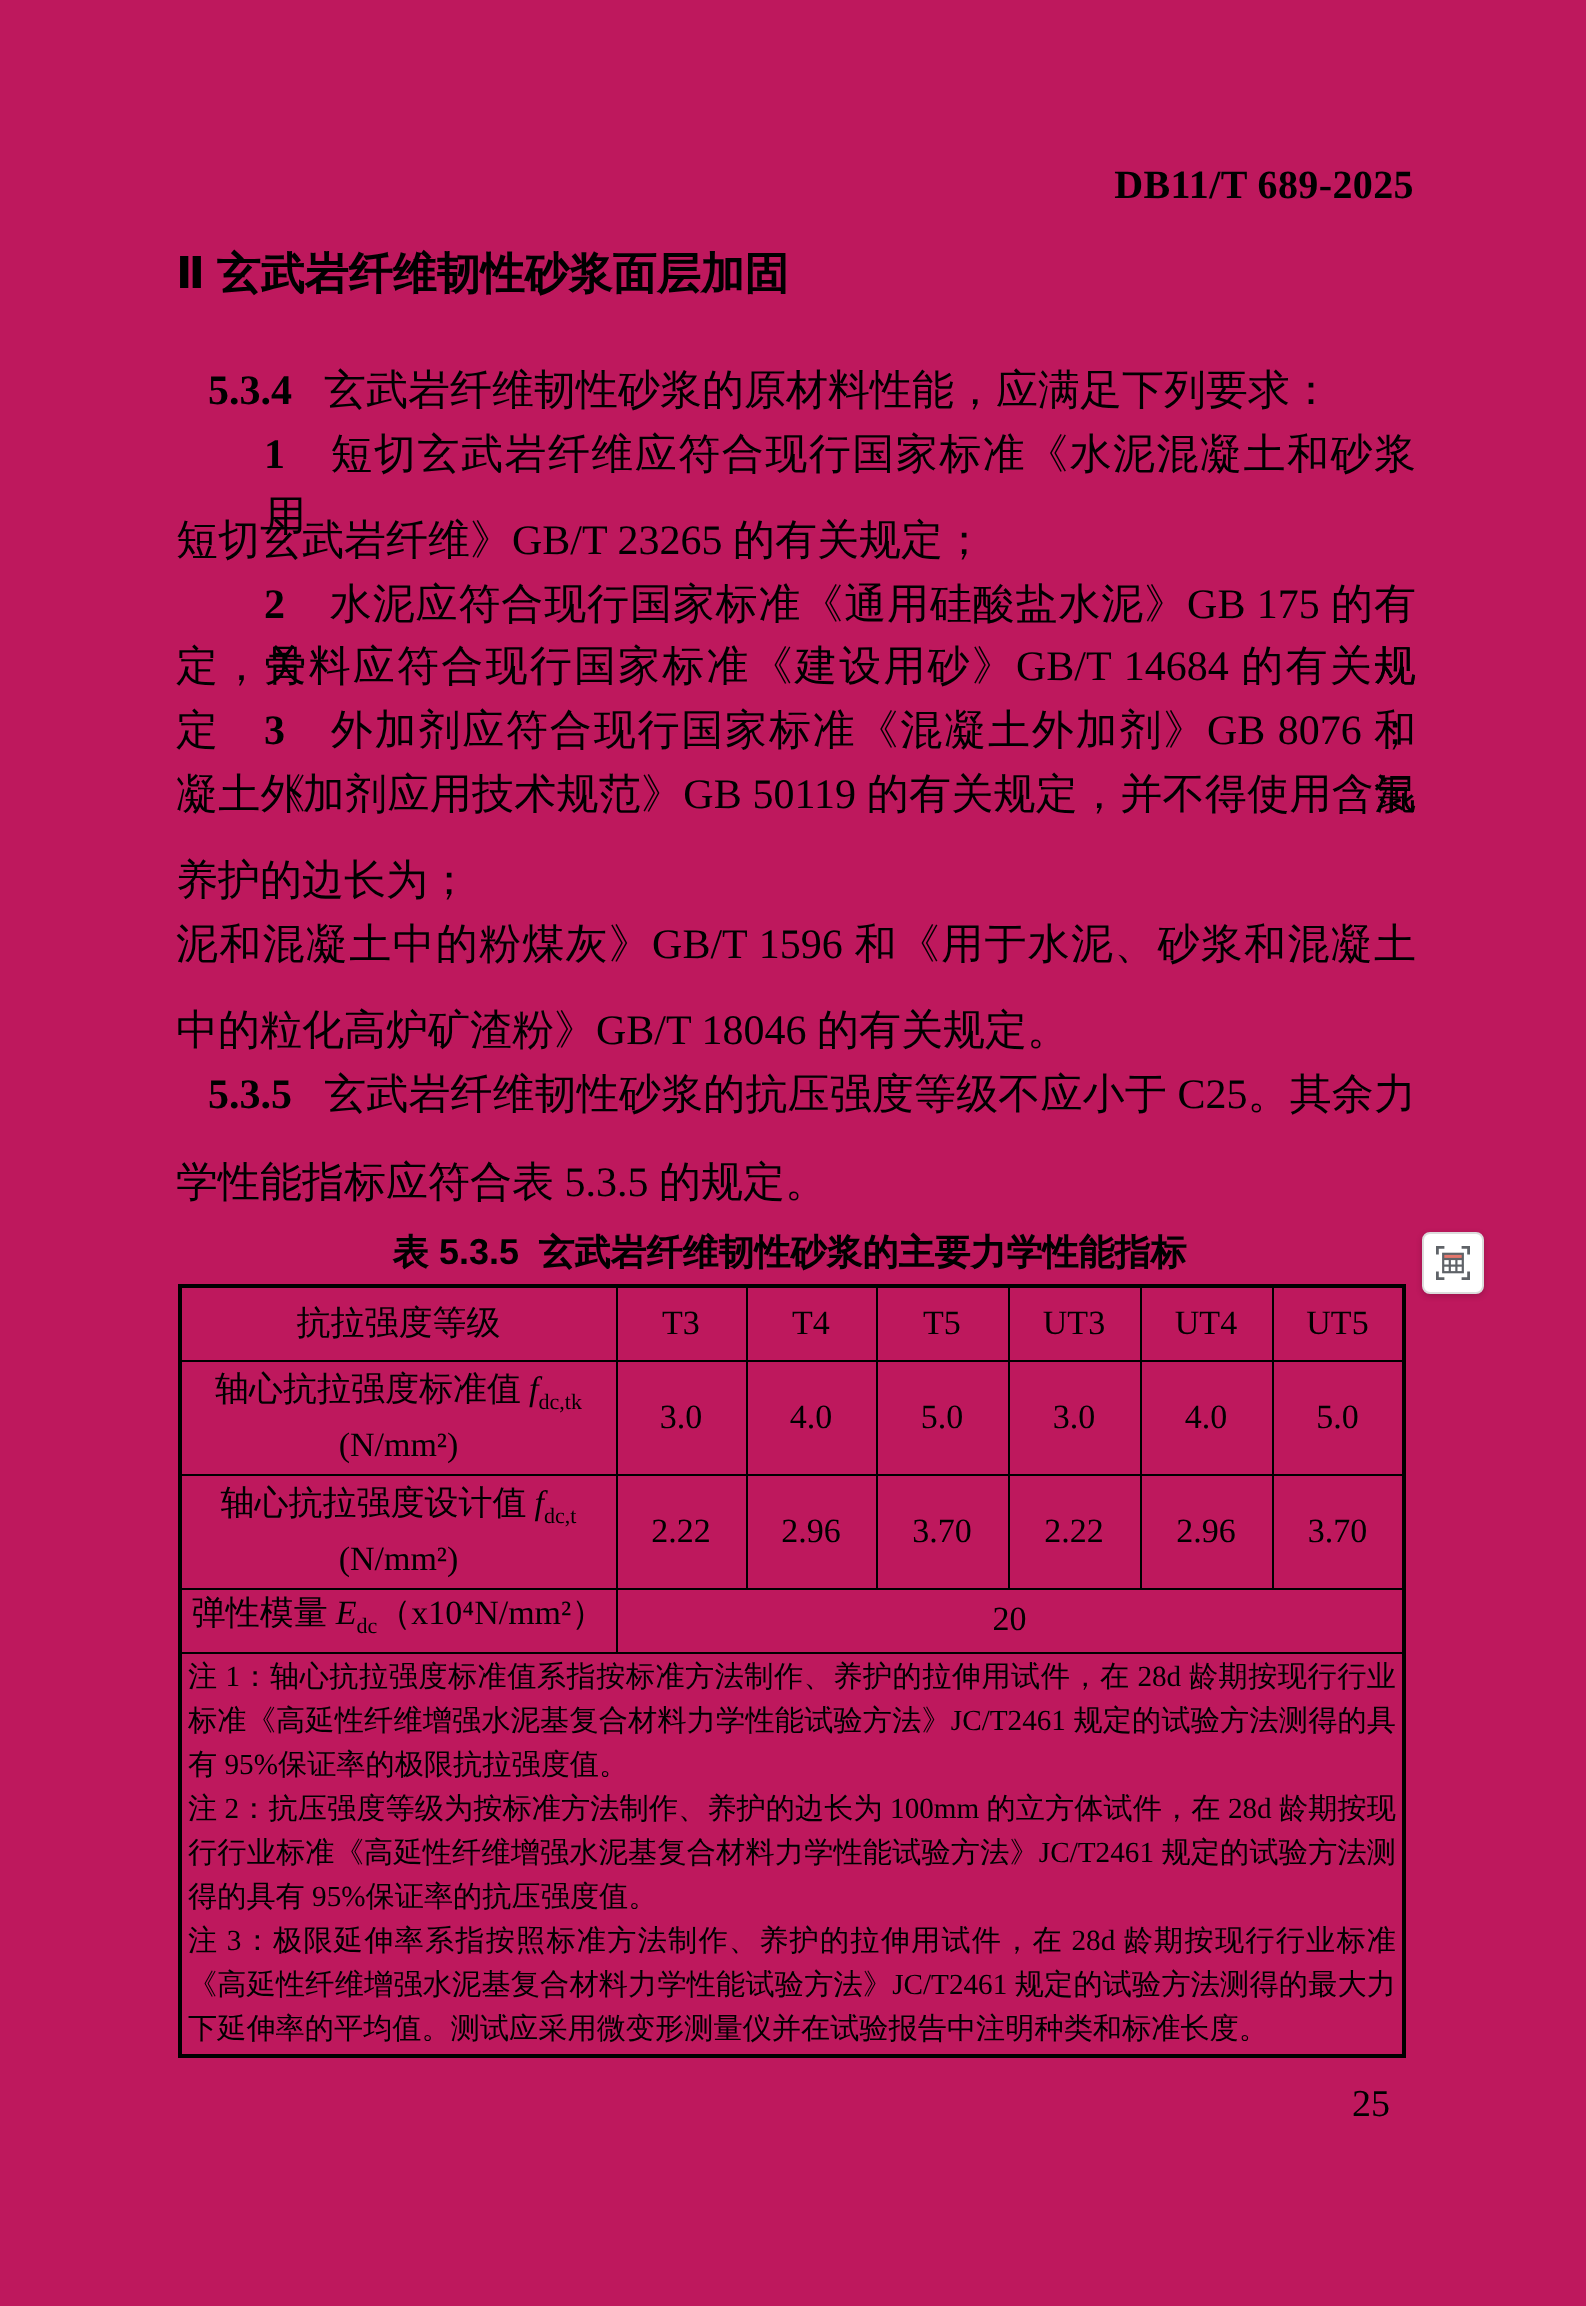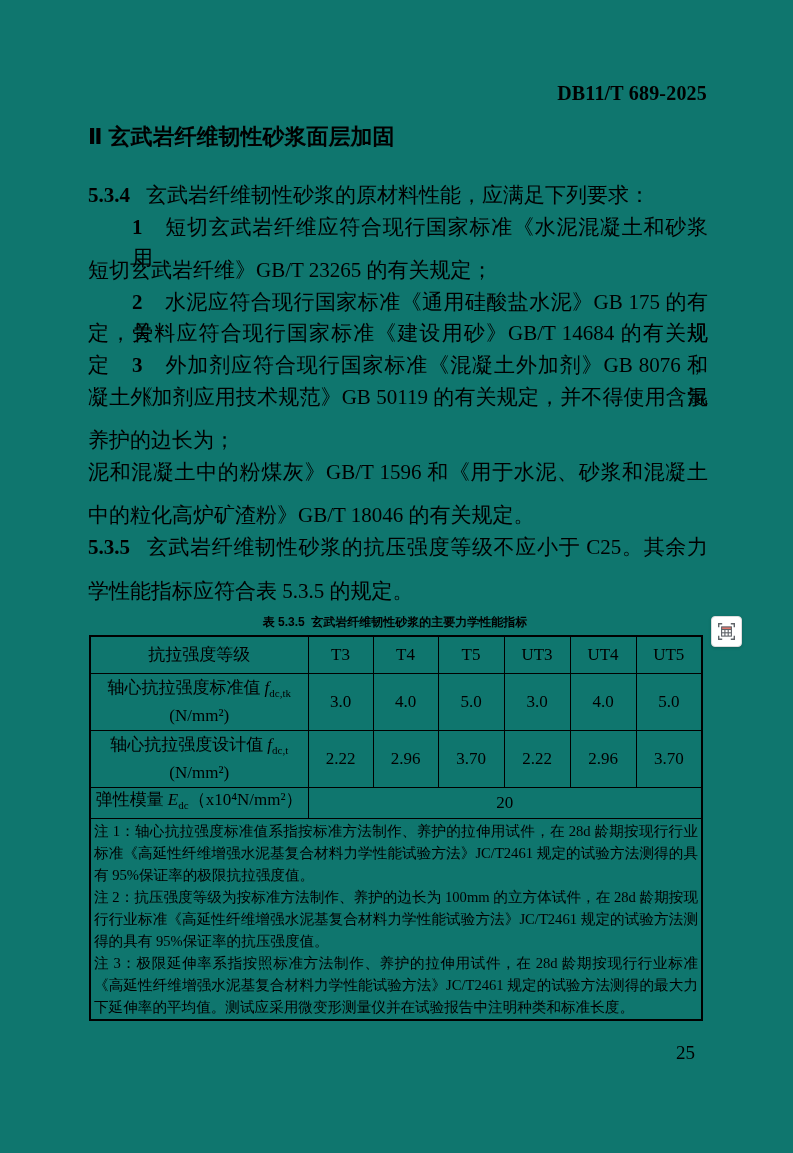--- a/index.html
+++ b/index.html
@@ -1,19 +1,19 @@
 <!DOCTYPE html>
 <html><head>
 <meta charset="utf-8">
 <style>
   html,body { margin:0; padding:0; background:#ffffff; }
   .page {
     position: relative;
     width: 793px; height: 1153px;
-    background: #0f766e;
+    background: #be185d;
     font-family: "Liberation Serif", "DejaVu Serif", serif;
     color: #000;
     overflow: hidden;
   }
   .doc-code {
     position: absolute; top: 82px; right: 86px;
     font-size: 20px; font-weight: bold;
     letter-spacing: 0.2px;
   }
   .sec-title {
@@ -25,27 +25,27 @@
   .content {
     position: absolute; left: 88px; top: 180px; width: 620px;
   }
   .tl {
     font-size: 21px; line-height: 31.6px; height: 31.6px;
     text-align: justify; white-space: nowrap;
   }
   .tl.wrapok { white-space: normal; margin-top: 12px; }
   .tl.fill { text-align-last: justify; white-space: normal; }
   .tl.indent { padding-left: 44px; }
-  .clause-num { font-weight: bold; margin-right: 16px; }
+  .clause-num { font-weight: bold; margin-right: 16px; margin-left: 16px; }
   .item-num { font-weight: bold; margin-right: 22px; }
 
   .tbl-caption {
     margin: 7px 0 0 1px; width: 612px; text-align: center;
     font-family: "Liberation Sans", "DejaVu Sans", sans-serif;
-    font-size: 12px; font-weight: bold;
+    font-size: 18px; font-weight: bold;
   }
   table.spec {
     border-collapse: collapse; table-layout: fixed;
     width: 612px; margin: 4px 0 0 1px;
     border: 2px solid #000;
     font-size: 17px;
   }
   table.spec td {
     border: 1px solid #000;
     text-align: center; vertical-align: middle;

